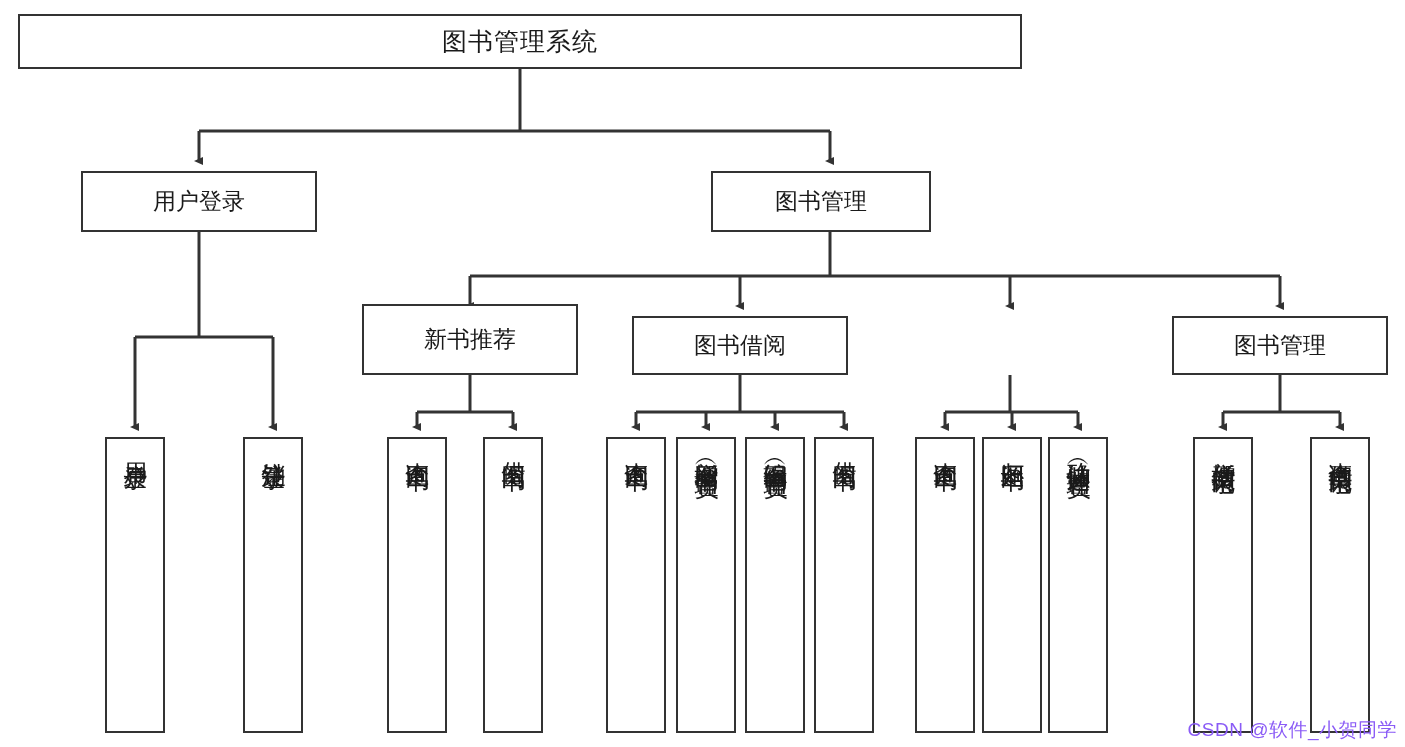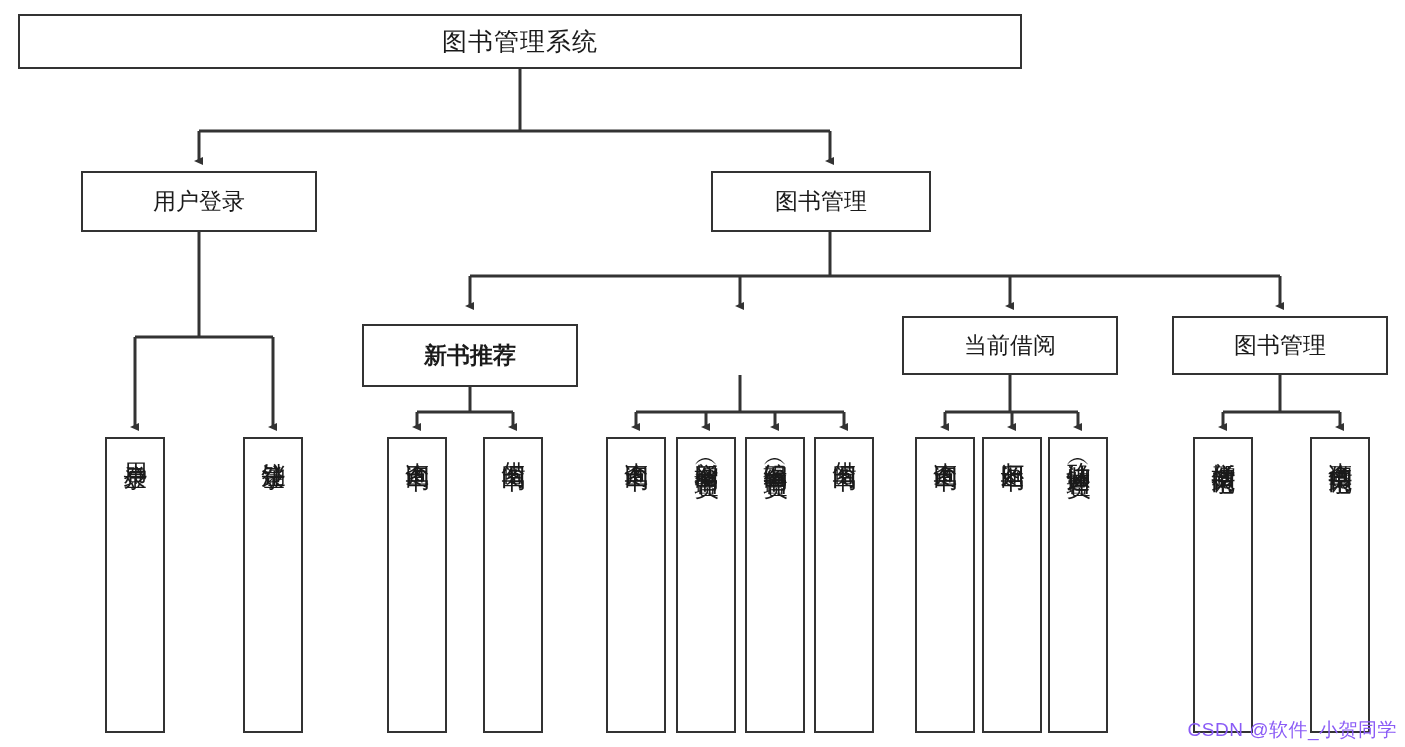--- a/index.html
+++ b/index.html
@@ -133,25 +133,25 @@
     <span class="label">图书管理系统</span>
   </div>
 
   <div class="node lvl2" style="left:81px; top:171px; width:236px; height:61px;">
     <span class="label">用户登录</span>
   </div>
   <div class="node lvl2" style="left:711px; top:171px; width:220px; height:61px;">
     <span class="label">图书管理</span>
   </div>
 
-  <div class="node lvl3" style="left:362px; top:324px; width:216px; height:63px;font-weight:bold;">
+  <div class="node lvl3" style="left:362px; top:304px; width:216px; height:71px;">
     <span class="label">新书推荐</span>
   </div>
-  <div class="node lvl3" style="left:902px; top:316px; width:216px; height:59px;">
-    <span class="label">当前借阅</span>
+  <div class="node lvl3" style="left:632px; top:316px; width:216px; height:59px;">
+    <span class="label">图书借阅</span>
   </div>
   <div class="node lvl3" style="left:1172px; top:316px; width:216px; height:59px;">
     <span class="label">图书管理</span>
   </div>
 
   <div class="node leaf" style="left:105px; top:437px; width:60px; height:296px;">
     <span class="vlabel">用户登录</span>
   </div>
   <div class="node leaf" style="left:243px; top:437px; width:60px; height:296px;">
     <span class="vlabel">注销登录</span>

